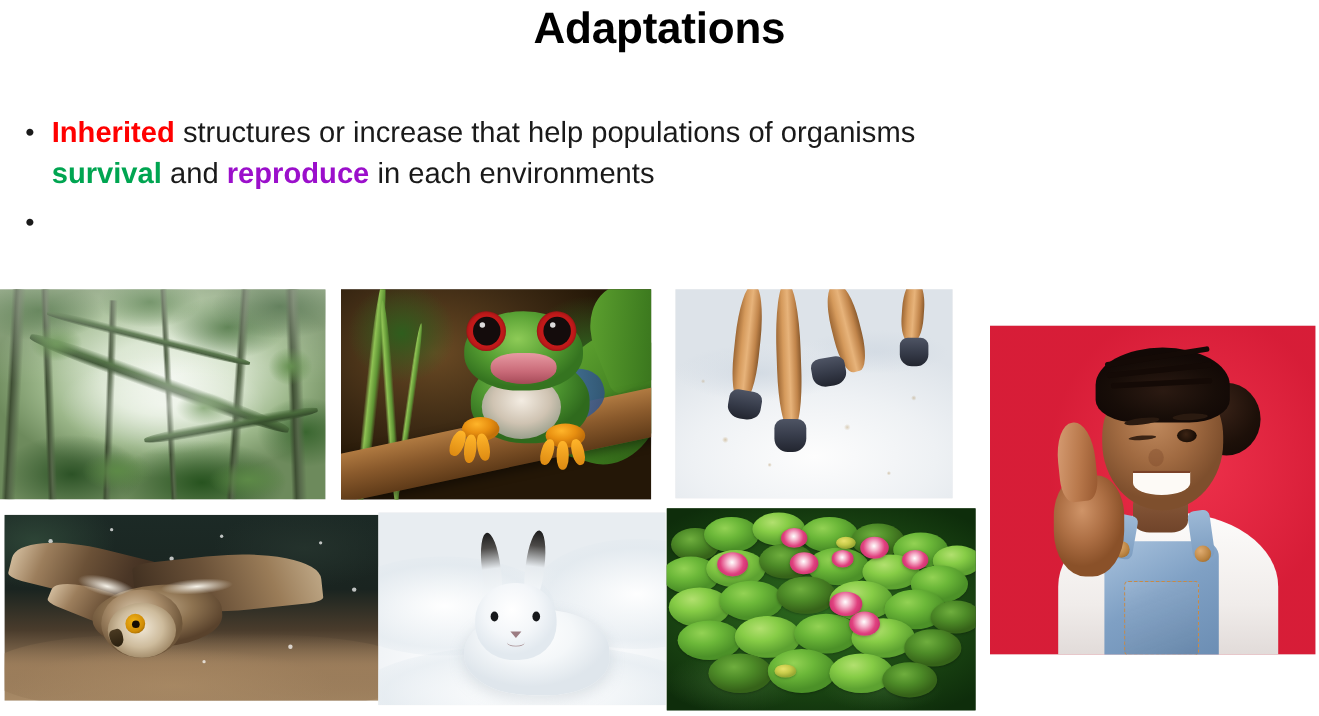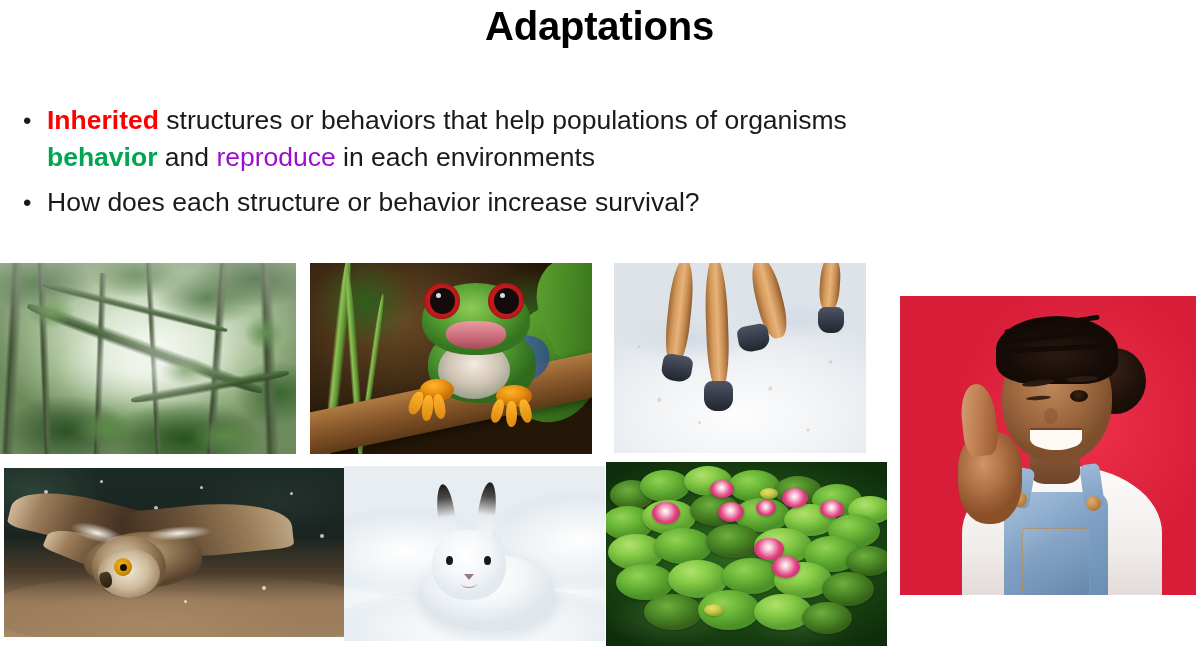--- a/index.html
+++ b/index.html
@@ -51,21 +51,21 @@
   .bullet-item .bullet-dot {
     position: absolute;
     left: 5px;
     top: 0px;
     font-size: 24px;
     line-height: 37px;
     color: #1a1a1a;
   }
   .kw-inherited { color: #FF0000; font-weight: bold; }
   .kw-survive   { color: #00A551; font-weight: bold; }
-  .kw-reproduce { color: #9B0FCB; font-weight: normal; }
+  .kw-reproduce { color: #9B0FCB; font-weight: bold; }
 
   
   .photo {
     position: absolute;
     overflow: hidden;
     background: #e9e9e9;
   }
   .photo > .scene {
     position: absolute;
     inset: 0;
@@ -402,26 +402,25 @@
 </style>
 </head>
 <body>
 
 <div id="slide-title">Adaptations</div>
 
 <ul id="body-list">
 
   <li class="bullet-item">
     <span class="bullet-dot">•</span>
-    <span><span class="kw-inherited">Inherited</span><span> structures or behaviors that help populations of organisms </span><span class="kw-survive">behavior</span><span> and </span><span class="kw-reproduce">reproduce</span><span> in each environments</span></span>
+    <span><span class="kw-inherited">Inherited</span><span> structures or increase that help populations of organisms </span><span class="kw-survive">survival</span><span> and </span><span class="kw-reproduce">reproduce</span><span> in each environments</span></span>
   </li>
 
   <li class="bullet-item">
     <span class="bullet-dot">•</span>
-    <span>How does each structure or behavior increase survival?</span>
   </li>
 
 </ul>
 
 <div class="photo" id="photo-rainforest">
   <div class="scene">
     <div class="lay rf-sky"></div>
     <div class="lay rf-canopy"></div>
 
     <div class="lay rf-trunk" style="left:6px;  top:0;   width:13px; height:191px; transform:rotate(3deg);"></div>

